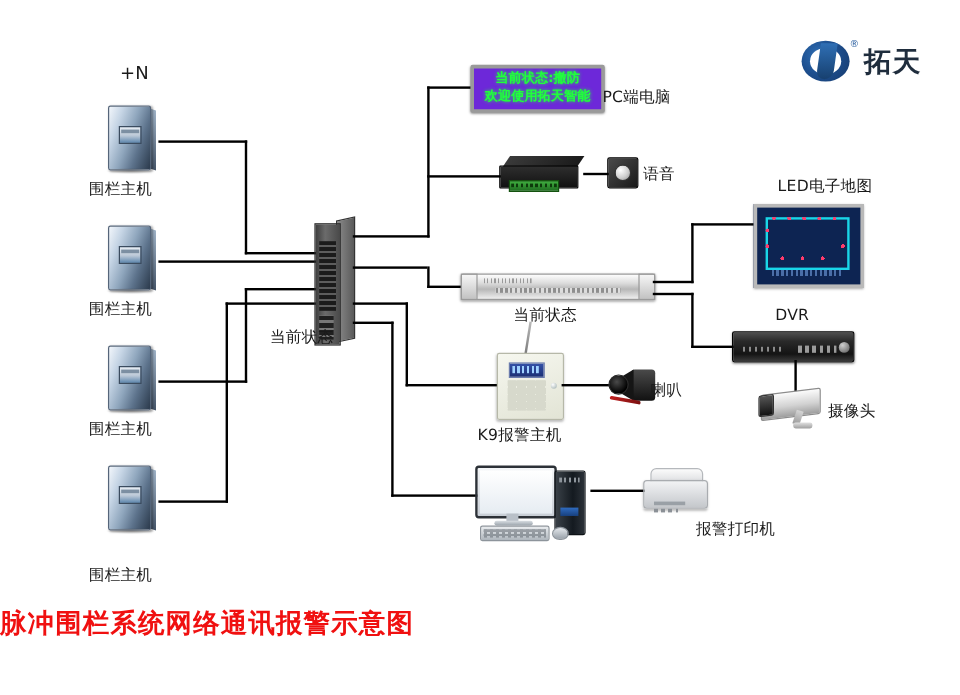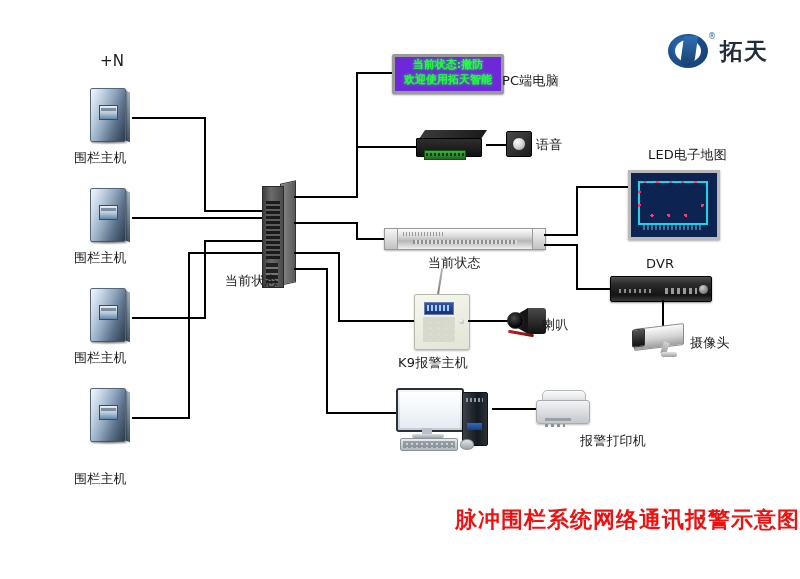--- a/index.html
+++ b/index.html
@@ -390,21 +390,21 @@
   #printer .slot{
     position:absolute;left:8px;top:17px;width:26px;height:3px;background:#9aa0a6;
   }
   #printer .btns{
     position:absolute;left:8px;top:23px;width:20px;height:3px;
     background:repeating-linear-gradient(90deg,#8b9096 0 3px,transparent 3px 6px);
   }
 
   
   #title{
-    position:absolute;left:0;top:505px;width:800px;text-align:right;
+    position:absolute;left:0;top:505px;width:800px;text-align:left;
     font-size:22px;font-weight:bold;color:#f01010;
     letter-spacing:1px;
     font-family:"DejaVu Sans","Liberation Sans",sans-serif;
   }
 </style>
 </head>
 <body>
 
 <div id="stage">
 

